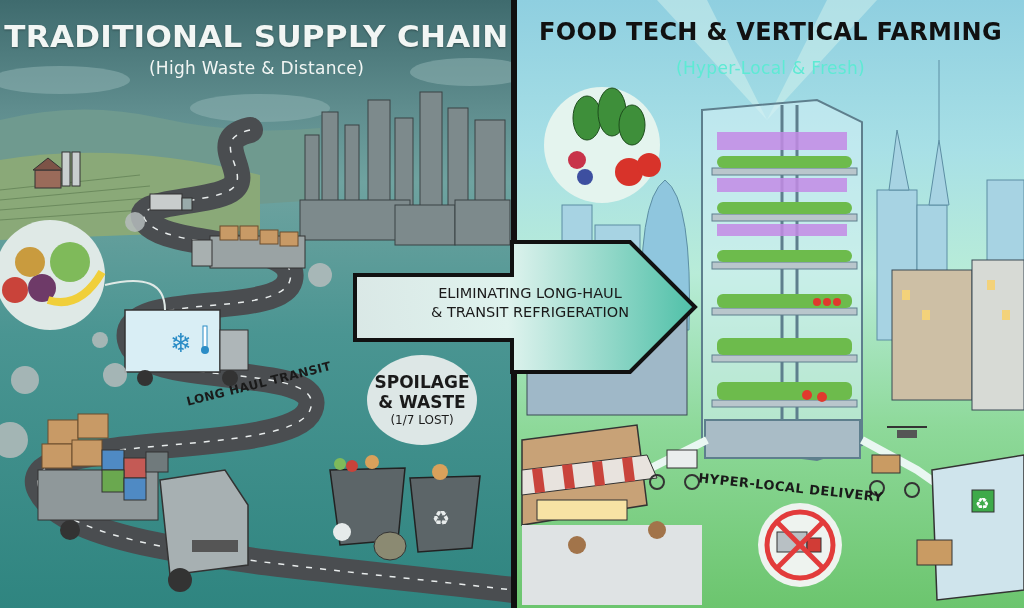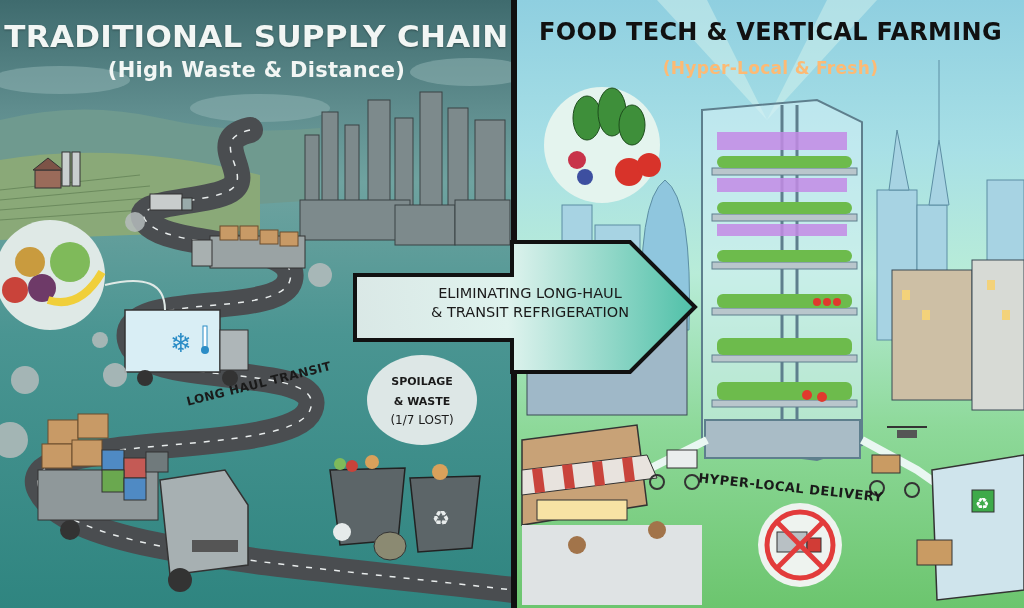--- a/index.html
+++ b/index.html
@@ -4,27 +4,27 @@
 <style>
   *{box-sizing:border-box;margin:0;padding:0}
   html,body{width:1024px;height:608px;overflow:hidden;background:#2f5f62}
   body{position:relative;font-family:"DejaVu Sans","Liberation Sans",sans-serif}
   .panel{position:absolute;top:0;height:608px;overflow:hidden}
   #left{left:0;width:513px;background:linear-gradient(180deg,#3f6b6e 0%,#5f8d8e 18%,#6fa3a0 30%,#4a9592 55%,#2f8580 100%)}
   #right{left:517px;width:507px;background:linear-gradient(180deg,#8fcfe0 0%,#a8e0e6 25%,#b8ecd8 45%,#8ed99a 70%,#6cc56e 100%)}
   #divider{position:absolute;left:511px;top:0;width:6px;height:608px;background:#101010;z-index:5}
   .title{position:absolute;text-align:center;font-weight:bold;letter-spacing:0.3px;z-index:6}
   #lt1{left:0;width:513px;top:18px;font-size:31px;color:#f2f6f4;text-shadow:0 1px 2px rgba(0,0,0,.35)}
-  #lt2{left:0;width:513px;top:58px;font-size:21px;font-weight:bold;color:#f2f6f4}
+  #lt2{left:0;width:513px;top:58px;font-size:17px;font-weight:normal;color:#f2f6f4}
   #rt1{left:517px;width:507px;top:18px;font-size:24px;color:#111}
-  #rt2{left:517px;width:507px;top:58px;font-size:17px;font-weight:bold;color:#fdba74}
+  #rt2{left:517px;width:507px;top:58px;font-size:17px;font-weight:normal;color:#5eead4}
   svg{position:absolute;left:0;top:0}
   #arrow-text{position:absolute;left:395px;top:284px;width:270px;text-align:center;font-size:14.5px;font-weight:normal;line-height:19px;color:#1a1a1a;z-index:9}
   #spoil{position:absolute;left:372px;top:372px;width:100px;text-align:center;font-weight:bold;color:#1a1a1a;z-index:9}
-  #spoil .a{font-size:11px;line-height:20px}
+  #spoil .a{font-size:17px;line-height:20px}
   #spoil .b{font-size:12px;line-height:16px;font-weight:normal}
   #lht{position:absolute;left:185px;top:395px;font-size:12px;font-weight:bold;color:#1a1a1a;transform:rotate(-14deg);transform-origin:left top;z-index:9;letter-spacing:.5px}
   #hld{position:absolute;left:698px;top:480px;font-size:13px;font-weight:bold;color:#1a1a1a;transform:rotate(6deg);z-index:9;letter-spacing:.5px}
 </style>
 </head>
 <body>
 
 <div id="left" class="panel">
   <svg width="513" height="608" viewBox="0 0 513 608">
 

